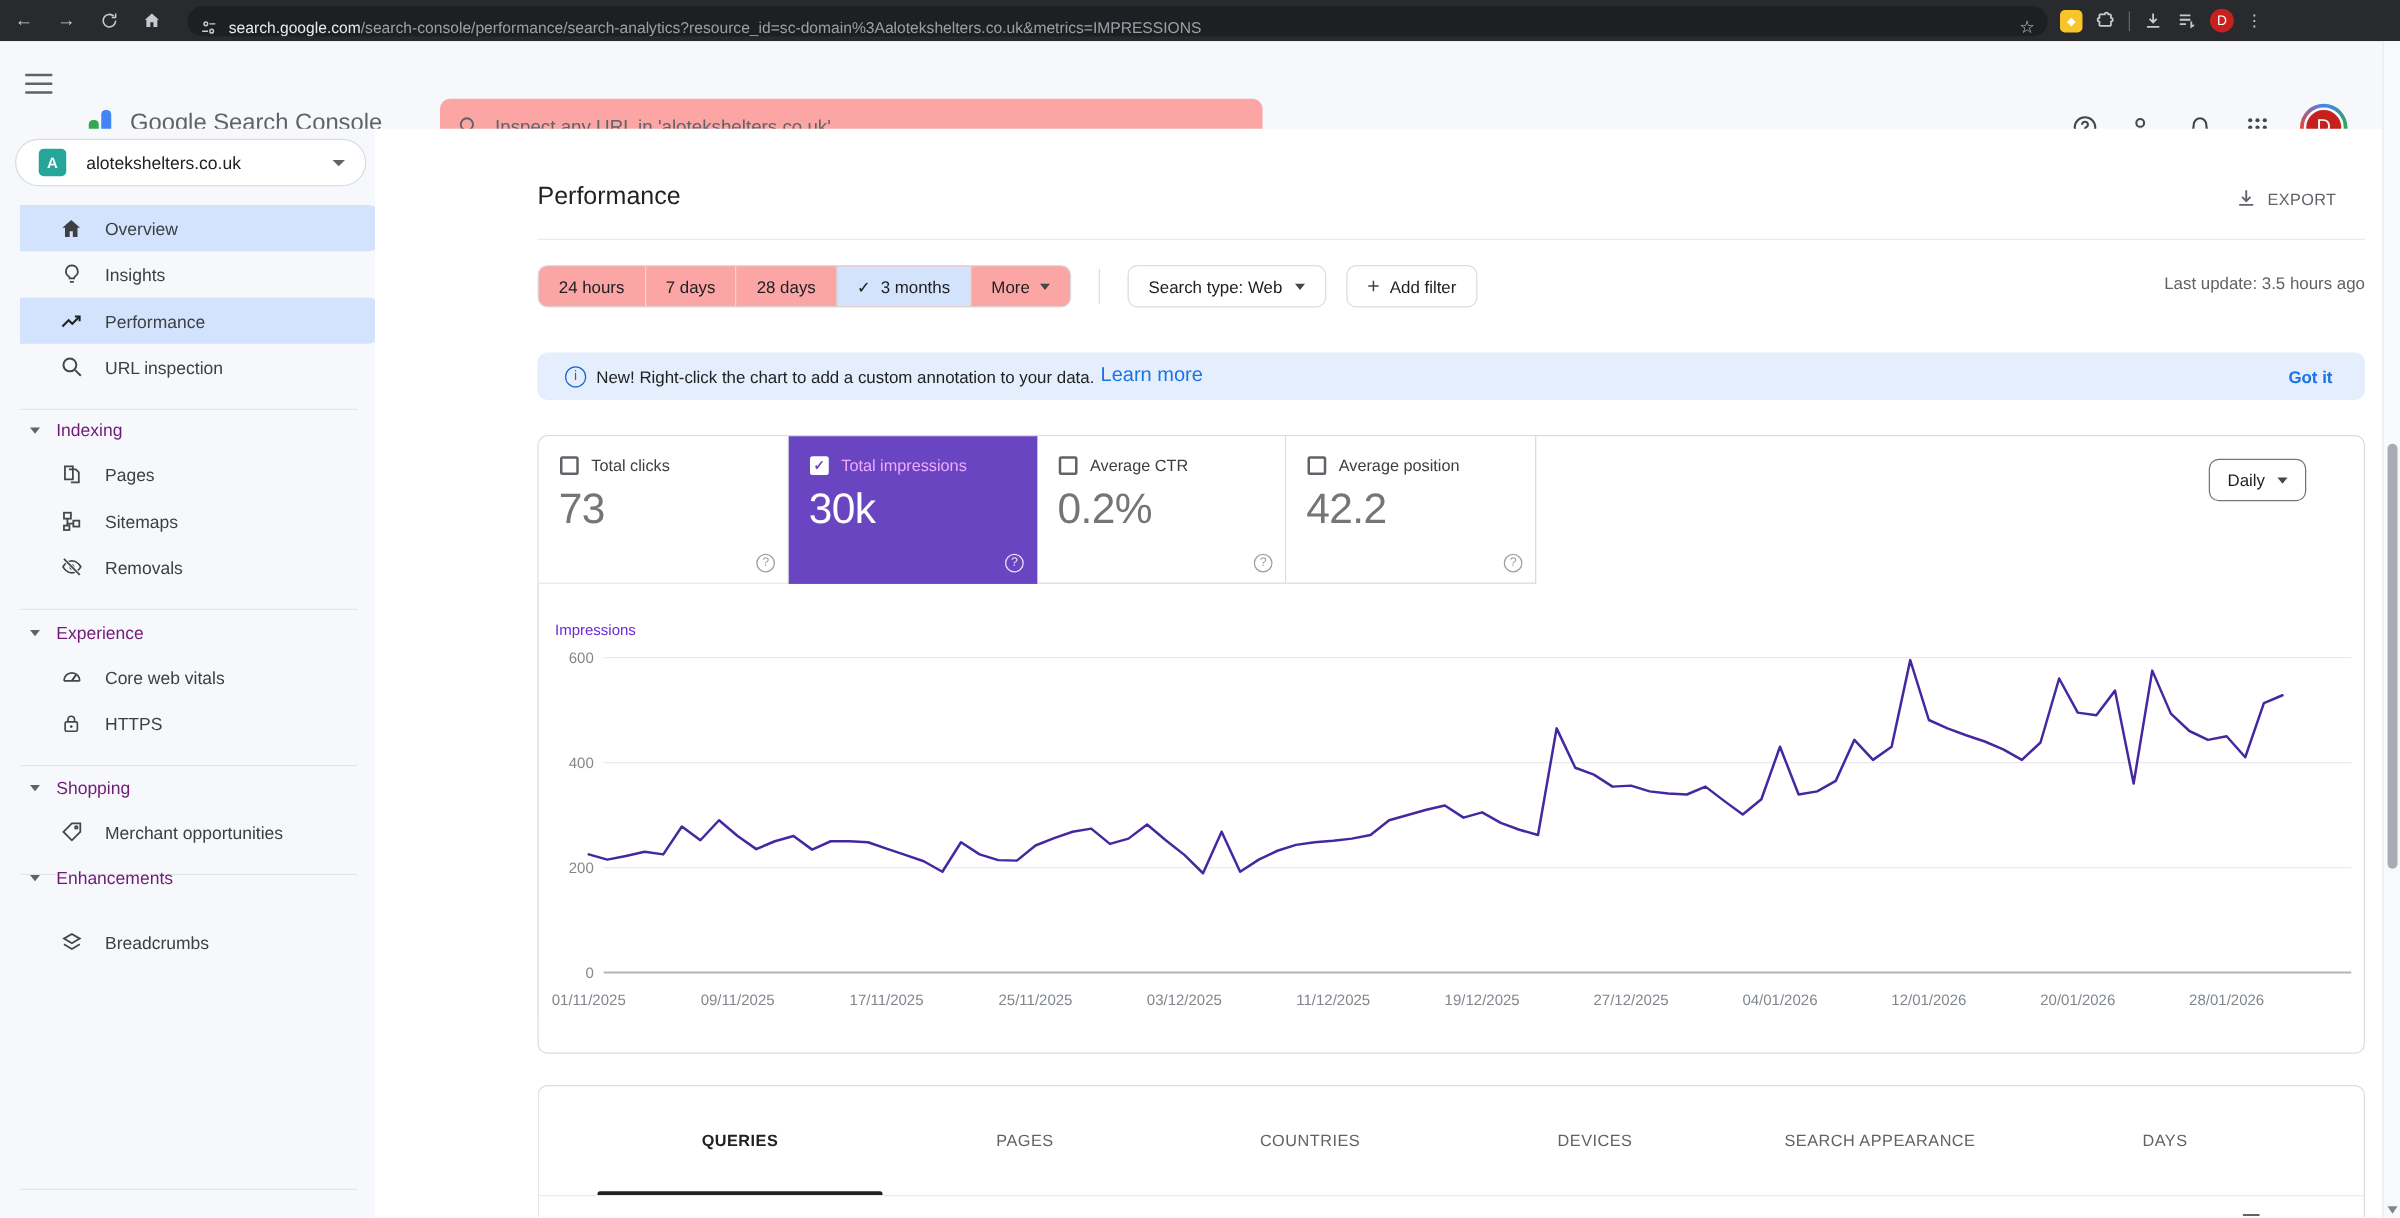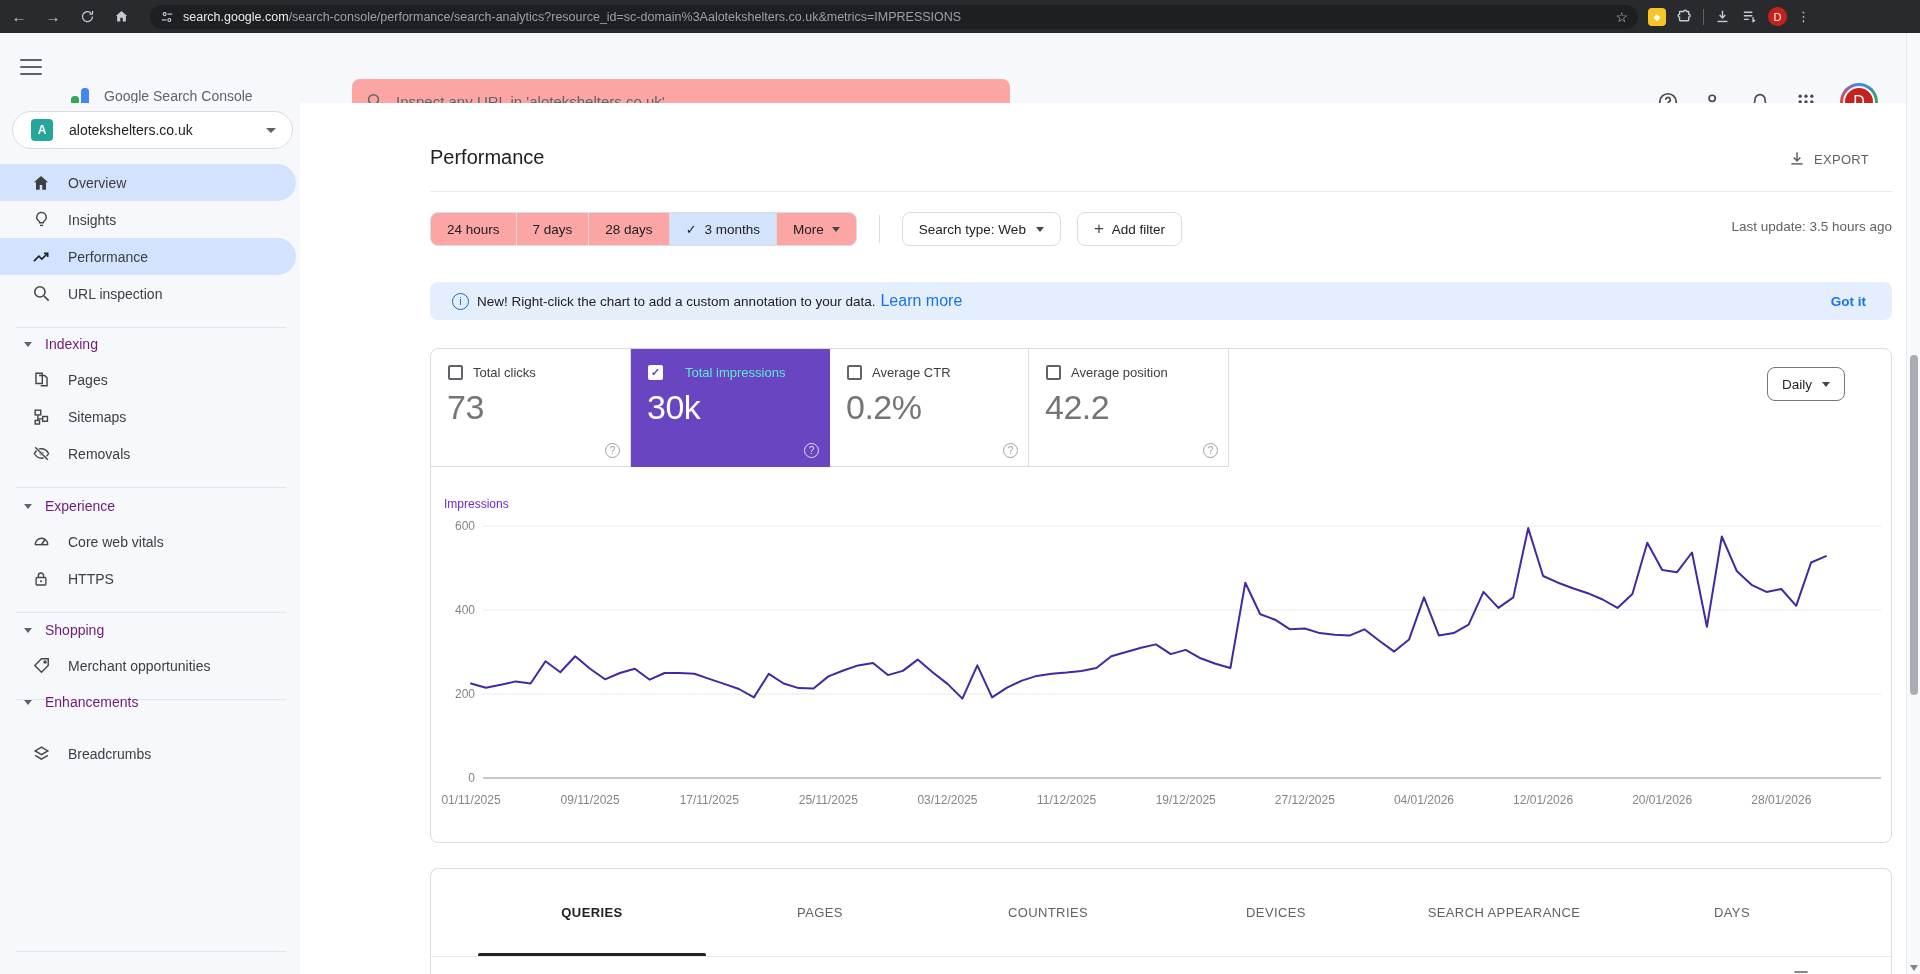--- a/index.html
+++ b/index.html
@@ -4,52 +4,52 @@
 <style>
   * { margin:0; padding:0; box-sizing:border-box; }
   html,body { width:1920px; height:974px; overflow:hidden; background:#fff; }
   body { font-family:"Liberation Sans", sans-serif; color:#202124; }
   #screen { position:relative; width:1920px; height:974px; background:#fff; overflow:hidden; }
 
   
   .chrome { position:absolute; left:0; top:0; width:1920px; height:33px; background:#292a2d; display:flex; align-items:center; }
   .chrome .navbtn { width:30px; height:26px; display:flex; align-items:center; justify-content:center; color:#c7cbd1; font-size:15px; margin-left:4px; border-radius:50%; }
   .chrome .navbtn svg { display:block; }
-  .omnibox { height:24px; background:#1e1f22; border-radius:12px; margin-left:14px; display:flex; align-items:center; flex:0 0 1488px; padding:0 10px; }
+  .omnibox { height:24px; background:#1e1f22; border-radius:12px; margin-left:14px; display:flex; align-items:flex-end; flex:0 0 1488px; padding:0 10px; }
   .omnibox .url { font-size:12.5px; white-space:nowrap; overflow:hidden; flex:1; }
   .omnibox .url .dom { color:#e8eaed; }
   .omnibox .url .path { color:#9aa0a6; }
   .omnibox .star { color:#c7cbd1; font-size:14px; margin-left:8px; }
   .chrome-right { display:flex; align-items:center; margin-left:10px; gap:10px; }
   .ext-yellow { width:18px; height:18px; background:#f7c52a; border-radius:4px; display:flex; align-items:center; justify-content:center; color:#fff; font-size:9px; }
   .chrome-divider { width:1px; height:16px; background:#5f6368; }
   .avatar-sm { width:19px; height:19px; border-radius:50%; background:#c5221f; color:#fff; font-size:11px; display:flex; align-items:center; justify-content:center; }
   .kebab { color:#c7cbd1; font-size:13px; letter-spacing:0; }
 
   
   .appheader { position:absolute; left:0; top:33px; width:1920px; height:70px; background:#f6f8fc; display:flex; align-items:center; }
   .hamburger { position:absolute; left:20px; top:26px; width:22px; height:16px; cursor:pointer; }
   .hamburger span { display:block; height:2px; background:#5f6368; margin-bottom:5px; border-radius:1px; }
   .gsc-logo { position:absolute; left:62px; top:52px; width:32px; height:32px; }
-  .gsc-word { position:absolute; left:104px; top:55px; font-size:14px; color:#5f6368; white-space:nowrap;text-align:center; }
+  .gsc-word { position:absolute; left:104px; top:55px; font-size:19px; color:#5f6368; white-space:nowrap;text-align:center; }
   .inspect { position:absolute; left:352px; top:46px; width:658px; height:44px; background:#fca5a5; border-radius:8px; display:flex; align-items:center; padding:0 14px; }
   .inspect input { border:none; outline:none; background:transparent; font-family:"Liberation Sans",sans-serif; font-size:15px; color:#3c4043; flex:1; margin-left:12px; }
   .inspect input::placeholder { color:#5f6368; opacity:1; }
   .hdr-icons { position:absolute; right:42px; top:50px; display:flex; align-items:center; gap:22px; }
   .hicon { width:24px; height:24px; display:flex; align-items:center; justify-content:center; color:#444746; }
   .avatar-ring { width:38px; height:38px; border-radius:50%; background:conic-gradient(#4285f4,#34a853,#fbbc05,#ea4335,#4285f4); display:flex; align-items:center; justify-content:center; }
   .avatar-big { width:32px; height:32px; border-radius:50%; background:#c5221f; border:2px solid #f6f8fc; color:#fff; font-size:16px; display:flex; align-items:center; justify-content:center; }
 
   
   .sidebar { position:absolute; left:0; top:103px; width:300px; height:871px; background:#f6f8fc; }
   .prop-pill { position:absolute; left:12px; top:8px; width:281px; height:38px; background:#fff; border:1px solid #dadce0; border-radius:19px; display:flex; align-items:center; cursor:pointer; }
   .prop-sq { width:22px; height:22px; background:#26a69a; border-radius:4px; color:#fff; font-size:12px; font-weight:bold; display:flex; align-items:center; justify-content:center; margin-left:18px; }
   .prop-label { margin-left:16px; font-size:14px; color:#202124; flex:1; }
   .caret { width:0; height:0; border-left:5px solid transparent; border-right:5px solid transparent; border-top:5px solid #5f6368; margin-right:16px; }
-  .nav-item { position:absolute; left:0; width:296px; height:37px; display:flex; align-items:center; border-radius:0 18.5px 18.5px 0; cursor:pointer;text-align:right; }
+  .nav-item { position:absolute; left:16px; width:296px; height:37px; display:flex; align-items:center; border-radius:0 18.5px 18.5px 0; cursor:pointer;text-align:right; }
   .nav-item.active { background:#d3e3fd; }
   .nav-item .nicon { width:22px; margin-left:30px; display:flex; justify-content:center; color:#444746; }
   .nav-item .nlabel { margin-left:16px; font-size:14px; color:#3c4043; }
   .sect-head { position:absolute; left:0; width:296px; height:30px; display:flex; align-items:center; cursor:pointer; }
   .sect-head .scaret { width:0; height:0; border-left:4.5px solid transparent; border-right:4.5px solid transparent; border-top:5px solid #5f6368; margin-left:24px; }
   .sect-head .slabel { margin-left:13px; font-size:14px; color:#701a75; }
   .sb-div { position:absolute; left:16px; width:270px; height:1px; background:#e3e6ea; }
 
   
   .main { position:absolute; left:300px; top:103px; width:1604px; height:871px; background:#fff; }
@@ -81,21 +81,21 @@
   .tile { position:absolute; top:0; height:118px; border-right:1px solid #dadce0; border-bottom:1px solid #dadce0; cursor:pointer; background:#fff; }
   .tile.t0 { left:0; width:200px; border-radius:8px 0 0 0; }
   .tile.t1 { left:200px; width:199px; }
   .tile.t2 { left:399px; width:199px; }
   .tile.t3 { left:598px; width:200px; }
   .tile.selected { background:#6a45c2; border-color:#6a45c2; }
   .tile-head { display:flex; align-items:center; gap:10px; margin:16px 0 0 17px; }
   .cbox { width:15px; height:15px; border:2px solid #5f6368; border-radius:2px; background:#fff; flex:none; }
   .tile.selected .cbox { border-color:#fff; display:flex; align-items:center; justify-content:center; font-size:11px; font-weight:bold; color:#6a45c2; }
   .tile-label { font-size:13px; color:#3c4043; }
-  .tile.selected .tile-label { color:#5eead4;margin-left:12px; }
+  .tile.selected .tile-label { color:#f0abfc; }
   .tile-value { margin:8px 0 0 16px; font-size:34px; color:#757575; letter-spacing:-.5px; }
   .tile.selected .tile-value { color:#fff; }
   .qmark { position:absolute; right:10px; bottom:8px; width:15px; height:15px; border:1.4px solid #9aa0a6; border-radius:50%; color:#9aa0a6; font-size:10px; display:flex; align-items:center; justify-content:center; }
   .tile.selected .qmark { border-color:#e7defa; color:#e7defa; }
   .daily-pill { position:absolute; right:46px; top:18px; height:34px; border:1px solid #747775; border-radius:8px; display:flex; align-items:center; padding:0 14px; gap:10px; font-size:13.5px; color:#1f1f1f; cursor:pointer; background:#fff; }
   .ylab { position:absolute; left:13px; top:148px; font-size:12px; color:#6d28d9; }
   #chart-svg { position:absolute; left:0; top:152px; }
 
   .table-card { position:absolute; left:130px; top:765px; width:1462px; height:240px; background:#fff; border:1px solid #dadce0; border-radius:8px 8px 0 0; border-bottom:none; }
   .tabs { position:absolute; left:47px; top:0; width:1368px; height:87px; display:flex; }

